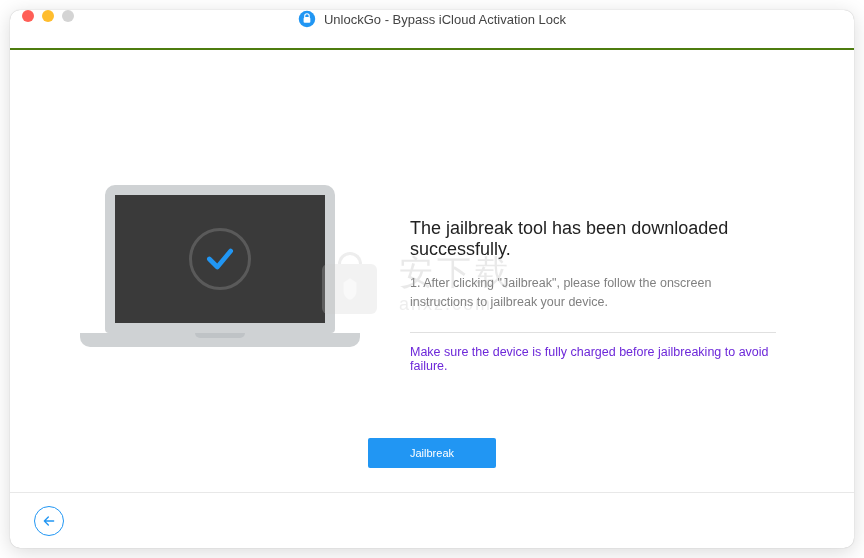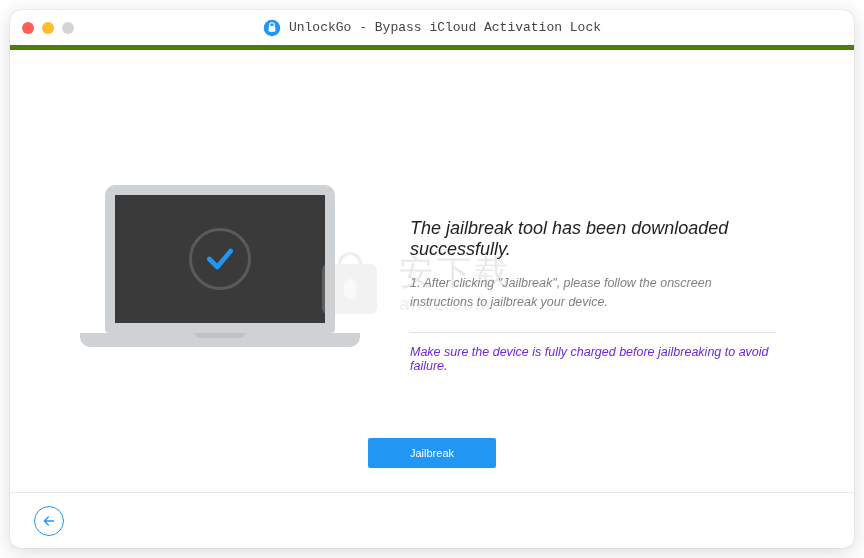--- a/index.html
+++ b/index.html
@@ -23,25 +23,23 @@
       background: #ffffff;
       border-radius: 10px;
       box-shadow: 0 4px 20px rgba(0,0,0,0.15), 0 0 1px rgba(0,0,0,0.3);
       overflow: hidden;
       position: relative;
     }
     
     .titlebar {
       height: 40px;
       display: flex;
-      align-items: center;
       padding: 0 12px;
-      border-bottom: 5px solid #4d7c0f;
-      position: relative;
-      font-family: Liberation Mono, monospace;
+      border-bottom: 2px solid #4d7c0f;
+      position: relative;
     }
     
     .traffic-lights {
       display: flex;
       gap: 8px;
     }
     
     .traffic-light {
       width: 12px;
       height: 12px;
@@ -70,21 +68,20 @@
       font-size: 13px;
       color: #444;
       font-weight: 500;
     }
     
     .content {
       display: flex;
       padding: 40px 78px 0 50px;
       height: calc(100% - 40px - 60px);
       position: relative;
-      font-style: italic;
     }
     
     .left-panel {
       width: 320px;
       display: flex;
       align-items: flex-start;
       justify-content: center;
       padding-top: 95px;
     }
     

